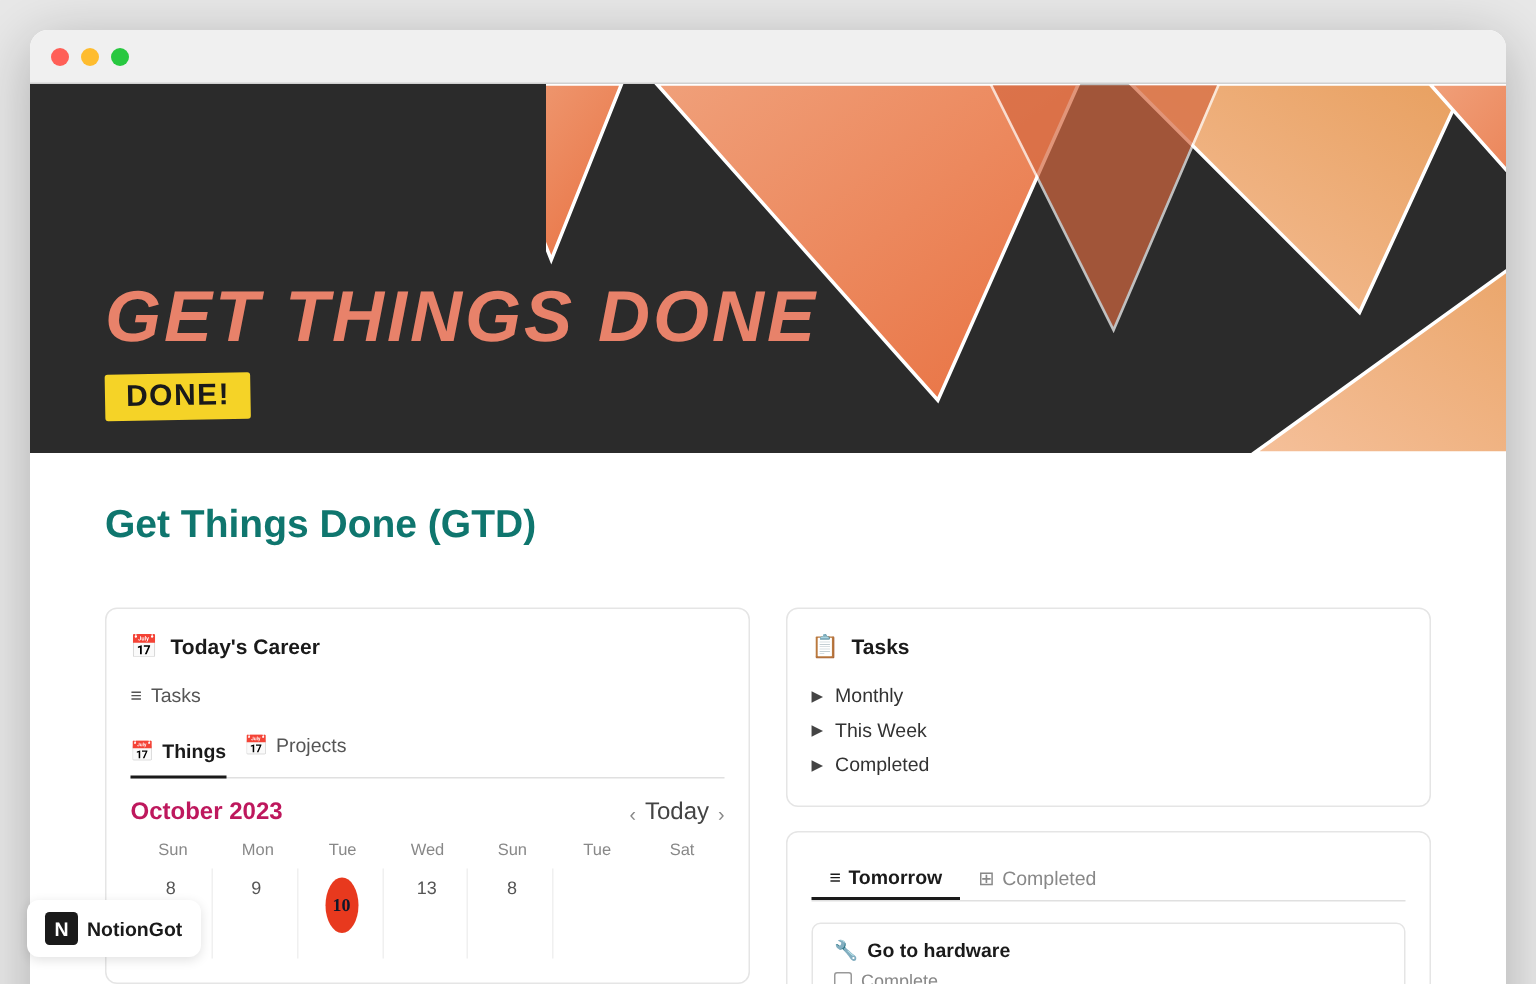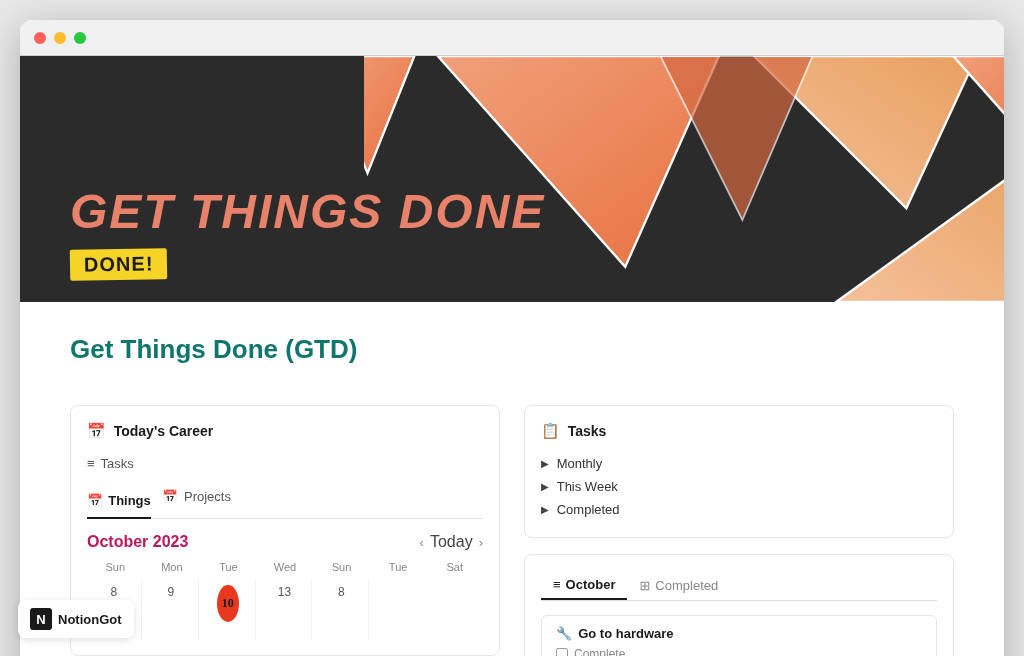--- a/index.html
+++ b/index.html
@@ -437,21 +437,21 @@
           <div class="task-list-item">
             <span class="task-arrow">▶</span>
             <span>Completed</span>
           </div>
         </div>
 
         <div class="card">
           <div class="proj-tabs">
             <div class="proj-tab active">
               <span>≡</span>
-              <span>October</span>
+              <span>Tomorrow</span>
             </div>
             <div class="proj-tab">
               <span>⊞</span>
               <span>Completed</span>
             </div>
           </div>
 
           <div class="project-item">
             <div class="project-title">
               <span>🔧</span>

